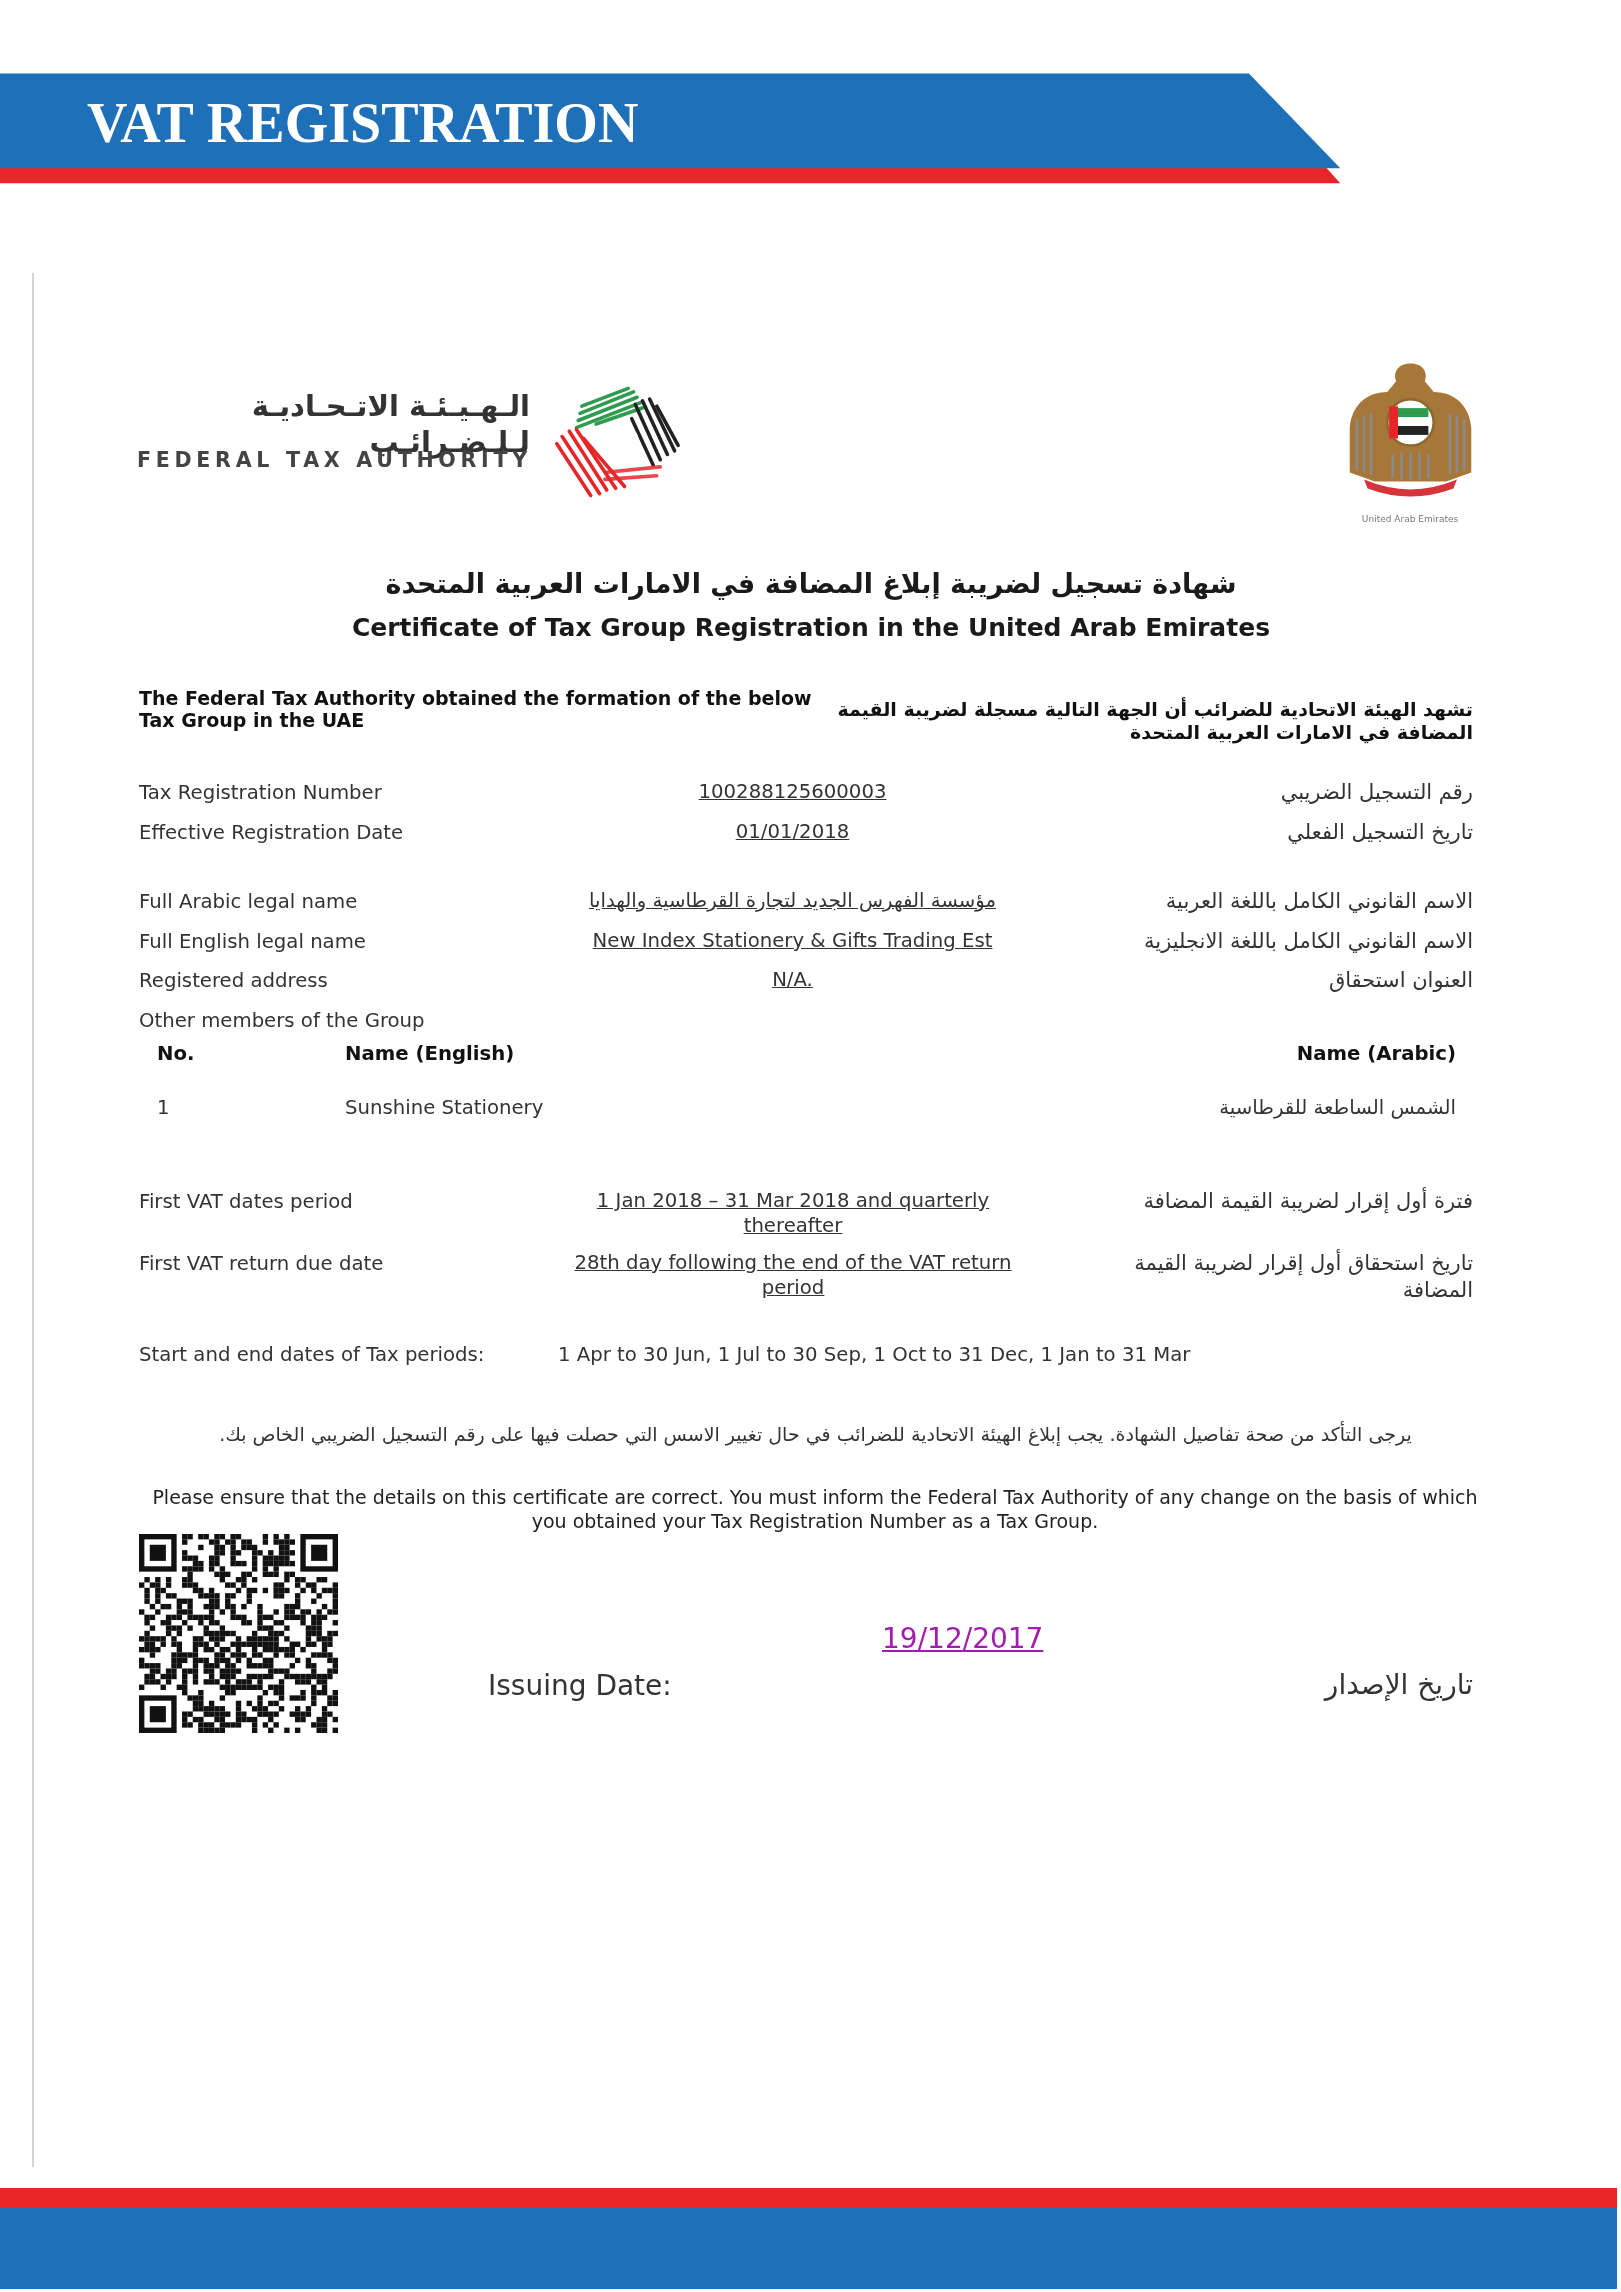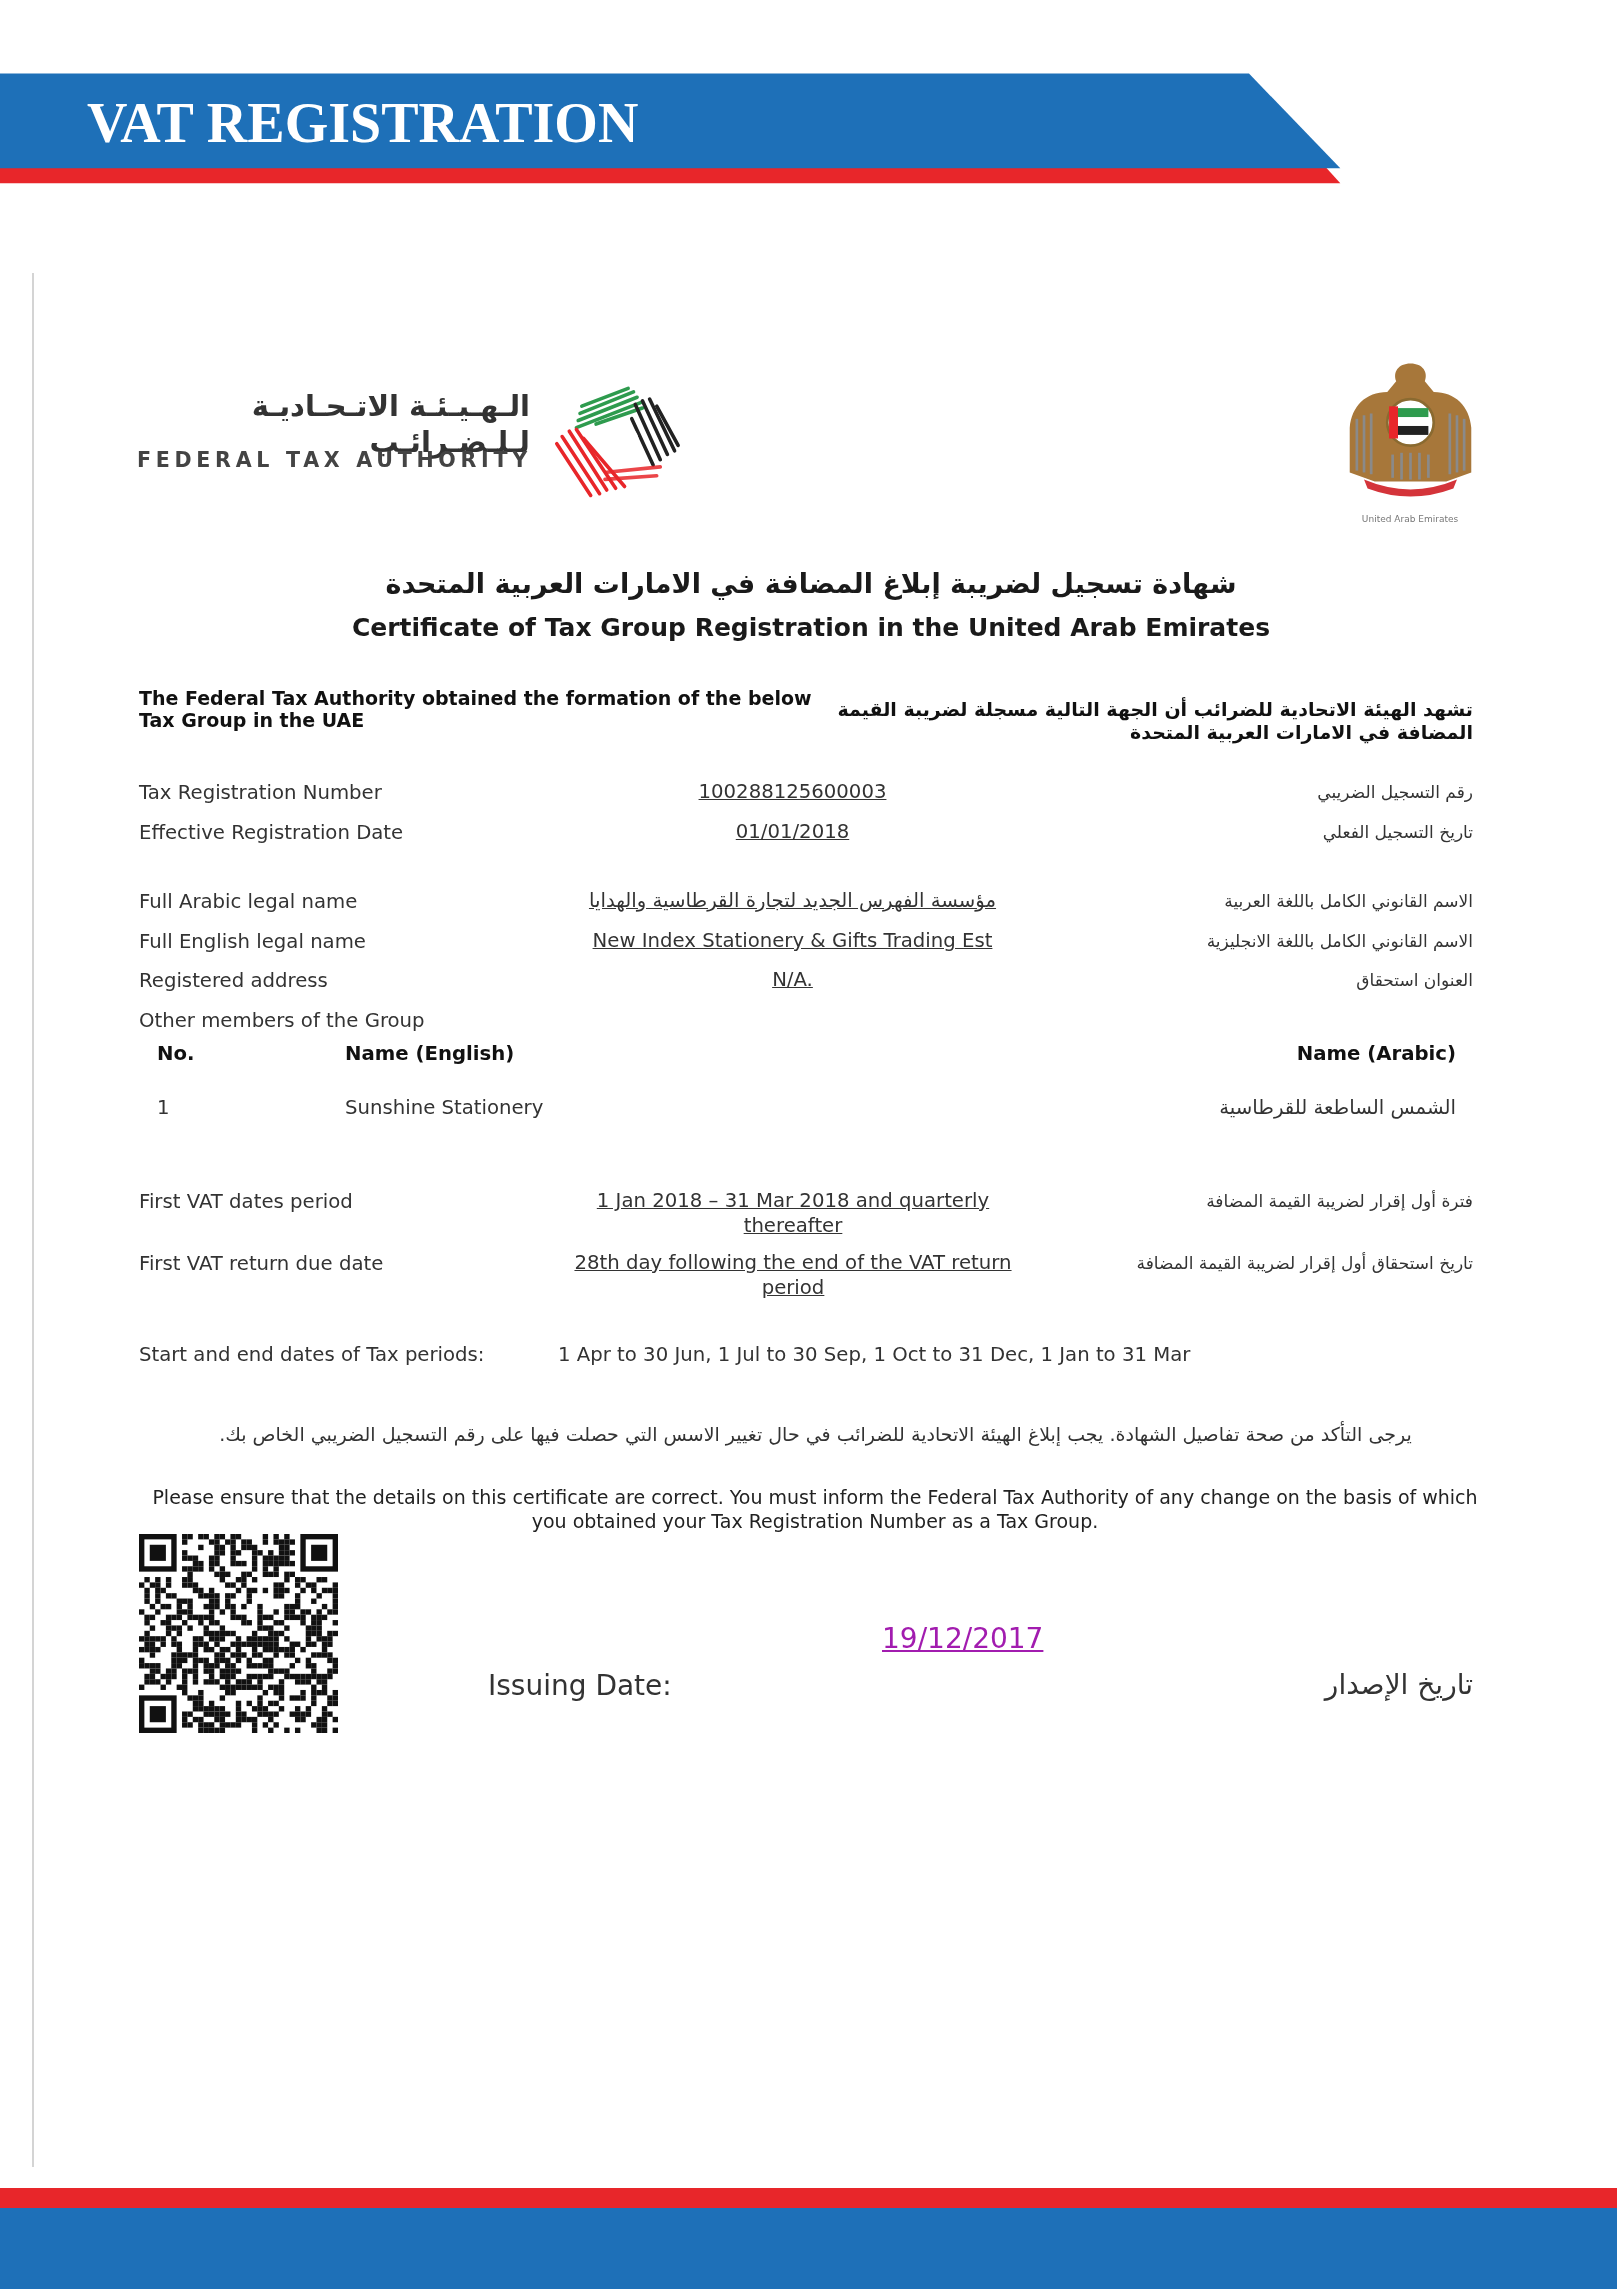--- a/index.html
+++ b/index.html
@@ -42,21 +42,21 @@
   .intro-en { position: absolute; left: 139px; top: 688px; width: 681px;
     font-size: 19px; font-weight: bold; line-height: 21.5px; color: #111; }
   .intro-ar { position: absolute; left: 797px; top: 686px; width: 676px; text-align: right;
     direction: rtl; font-size: 19px; font-weight: bold; line-height: 23px; color: #111; margin-top: 12px; }
 
   .row { position: absolute; left: 139px; width: 1334px; height: 32px; }
   .row .lbl { position: absolute; left: 0; top: 0; font-size: 19.7px; color: #333; white-space: nowrap; line-height: 27px; }
   .row .val { position: absolute; left: 394px; width: 519px; top: 0; text-align: center;
     font-size: 19.7px; color: #333; text-decoration: underline; line-height: 25px; }
   .row .ar { position: absolute; right: 0; top: 0; width: 376px; text-align: right; direction: rtl;
-    font-size: 17px; color: #333; line-height: 27px; }
+    font-size: 21px; color: #333; line-height: 27px; }
 
   .members-hdr { position: absolute; top: 1042px; left: 157px; width: 1299px; height: 30px; font-size: 19.7px; font-weight: bold; color: #111; }
   .members-row { position: absolute; top: 1096px; left: 157px; width: 1299px; height: 30px; font-size: 19.7px; color: #333; }
   .col-no { position: absolute; left: 0; top: 0; }
   .col-en { position: absolute; left: 172px; top: 0; margin-left: 16px; }
   .col-ar { position: absolute; right: 0; top: 0; direction: rtl; }
 
   .periods { position: absolute; left: 139px; top: 1343px; font-size: 19.7px; color: #333; white-space: nowrap; }
   .periods .pv { position: absolute; left: 419px; top: 0; }
 

